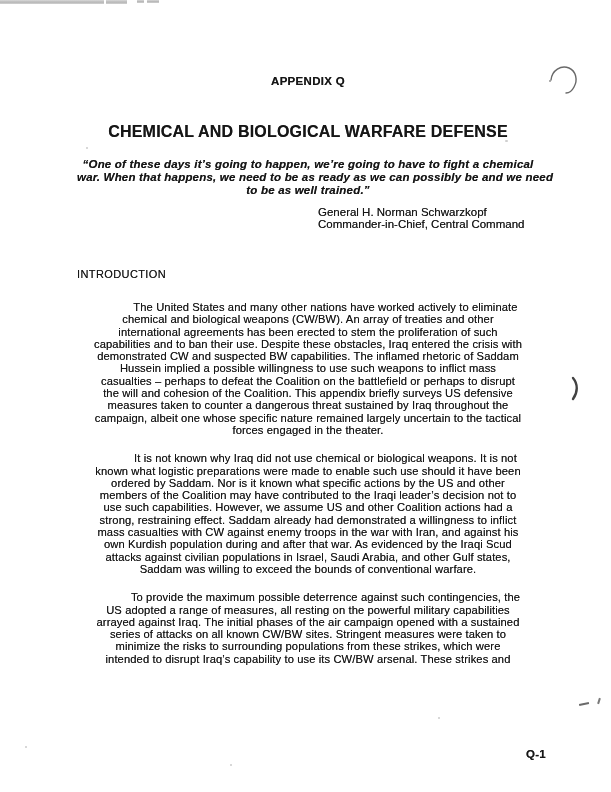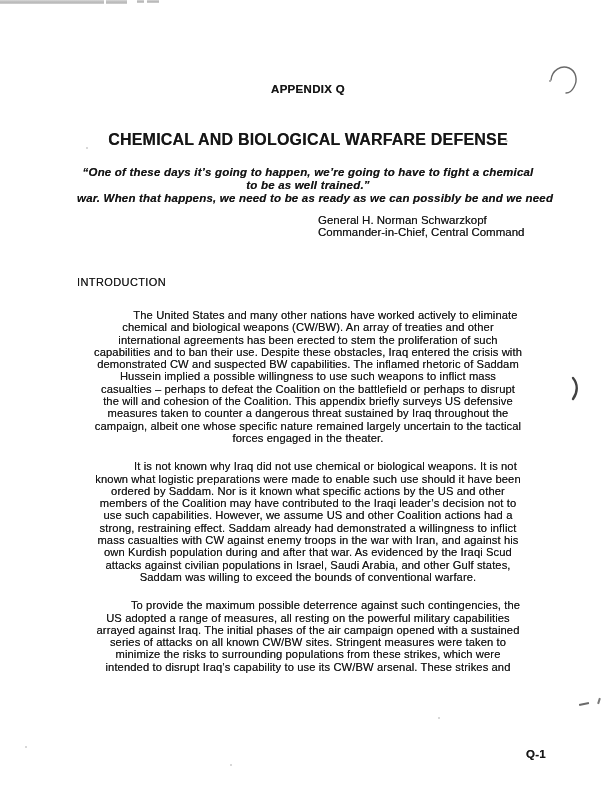--- a/index.html
+++ b/index.html
@@ -13,21 +13,21 @@
     height: 792px;
     background: #ffffff;
     overflow: hidden;
     font-family: "Liberation Sans", sans-serif;
     color: #161616;
     text-shadow: 0 0 0.3px rgba(0,0,0,0.65);
   }
   .content {
     position: absolute;
     left: 77px;
-    top: 8px;
+    top: 0;
     width: 462px;
   }
   .appendix-label {
     margin-top: 75px;
     text-align: center;
     font-weight: bold;
     font-size: 11.5px;
     line-height: 13px;
     letter-spacing: 0.3px;
   }
@@ -143,22 +143,22 @@
   <div class="speck e"></div>
 
   <div class="content">
 
     <div class="appendix-label">APPENDIX Q</div>
 
     <div class="doc-title">CHEMICAL AND BIOLOGICAL WARFARE DEFENSE</div>
 
     <div class="quote">
       <div class="qline">“One of these days it’s going to happen, we’re going to have to fight a chemical</div>
+      <div class="qline">war. When that happens, we need to be as ready as we can possibly be and we need</div>
       <div class="qline">to be as well trained.”</div>
-      <div class="qline">war. When that happens, we need to be as ready as we can possibly be and we need</div>
     </div>
 
     <div class="attribution">
       <div>General H. Norman Schwarzkopf</div>
       <div>Commander-in-Chief, Central Command</div>
     </div>
 
     <div class="section-heading">INTRODUCTION</div>
 
     <p class="body-para first">The United States and many other nations have worked actively to eliminate chemical and biological weapons (CW/BW). An array of treaties and other international agreements has been erected to stem the proliferation of such capabilities and to ban their use. Despite these obstacles, Iraq entered the crisis with demonstrated CW and suspected BW capabilities. The inflamed rhetoric of Saddam Hussein implied a possible willingness to use such weapons to inflict mass casualties – perhaps to defeat the Coalition on the battlefield or perhaps to disrupt the will and cohesion of the Coalition. This appendix briefly surveys US defensive measures taken to counter a dangerous threat sustained by Iraq throughout the campaign, albeit one whose specific nature remained largely uncertain to the tactical forces engaged in the theater.</p>

